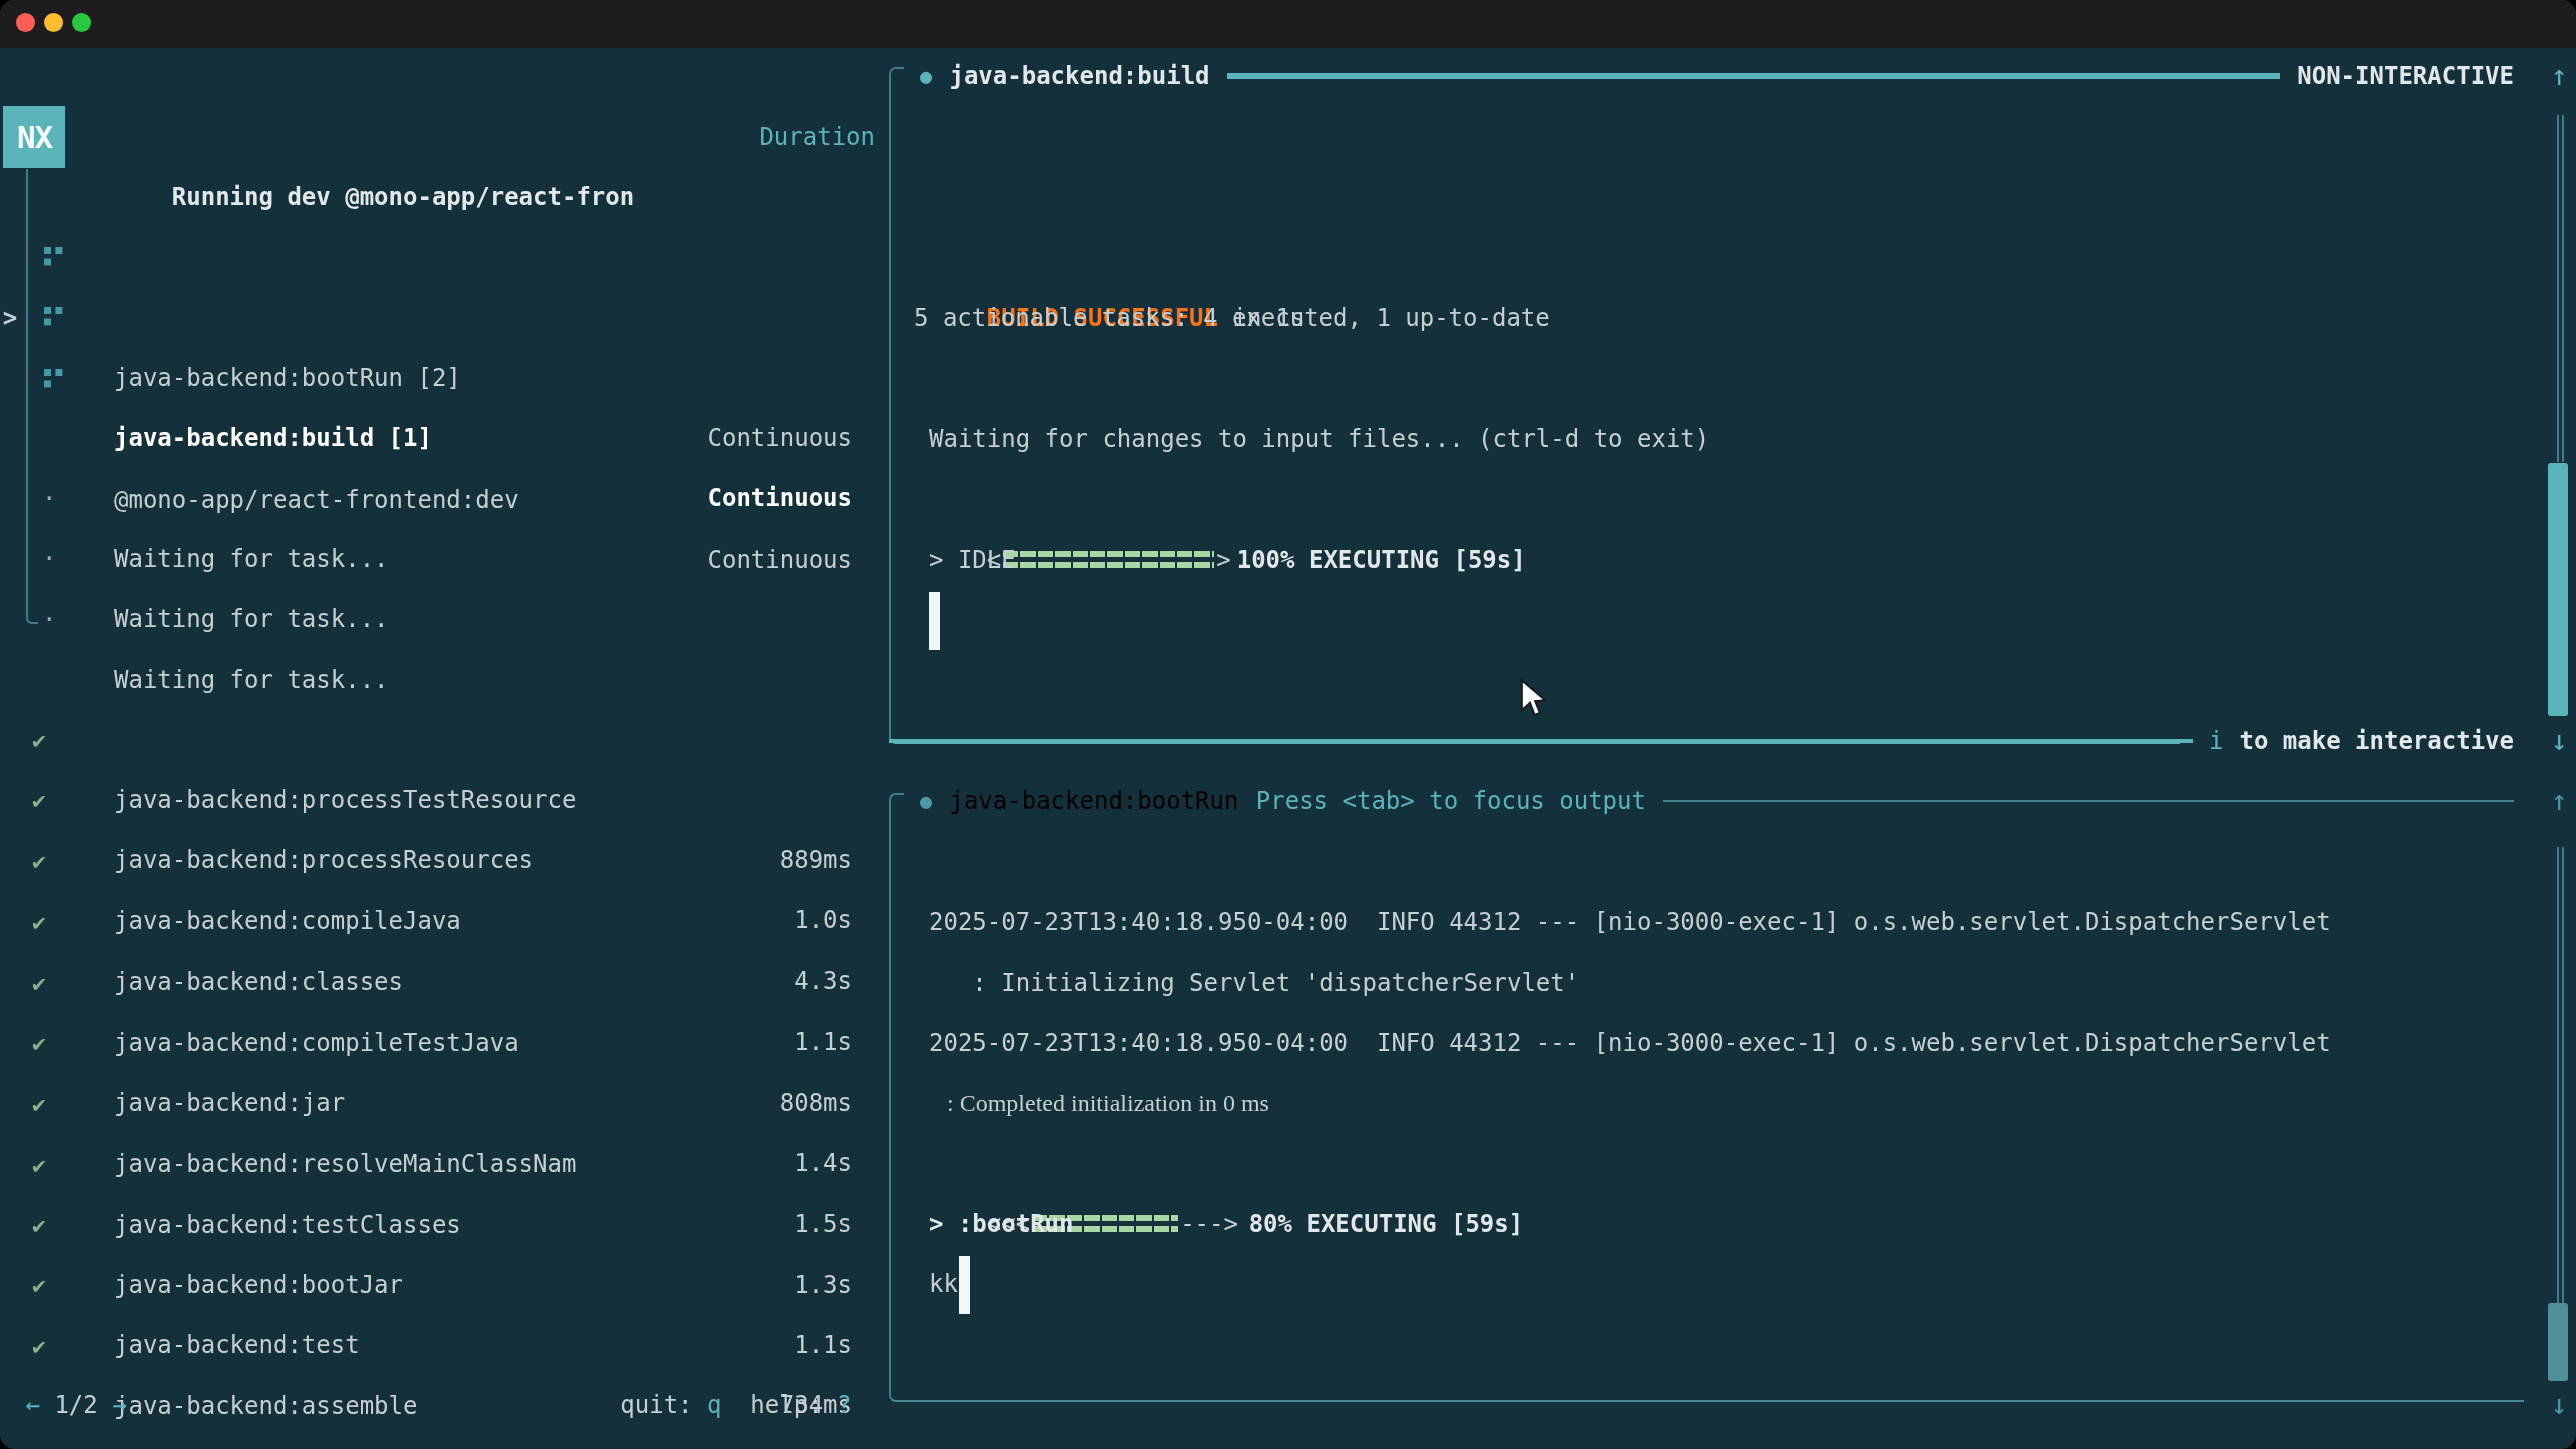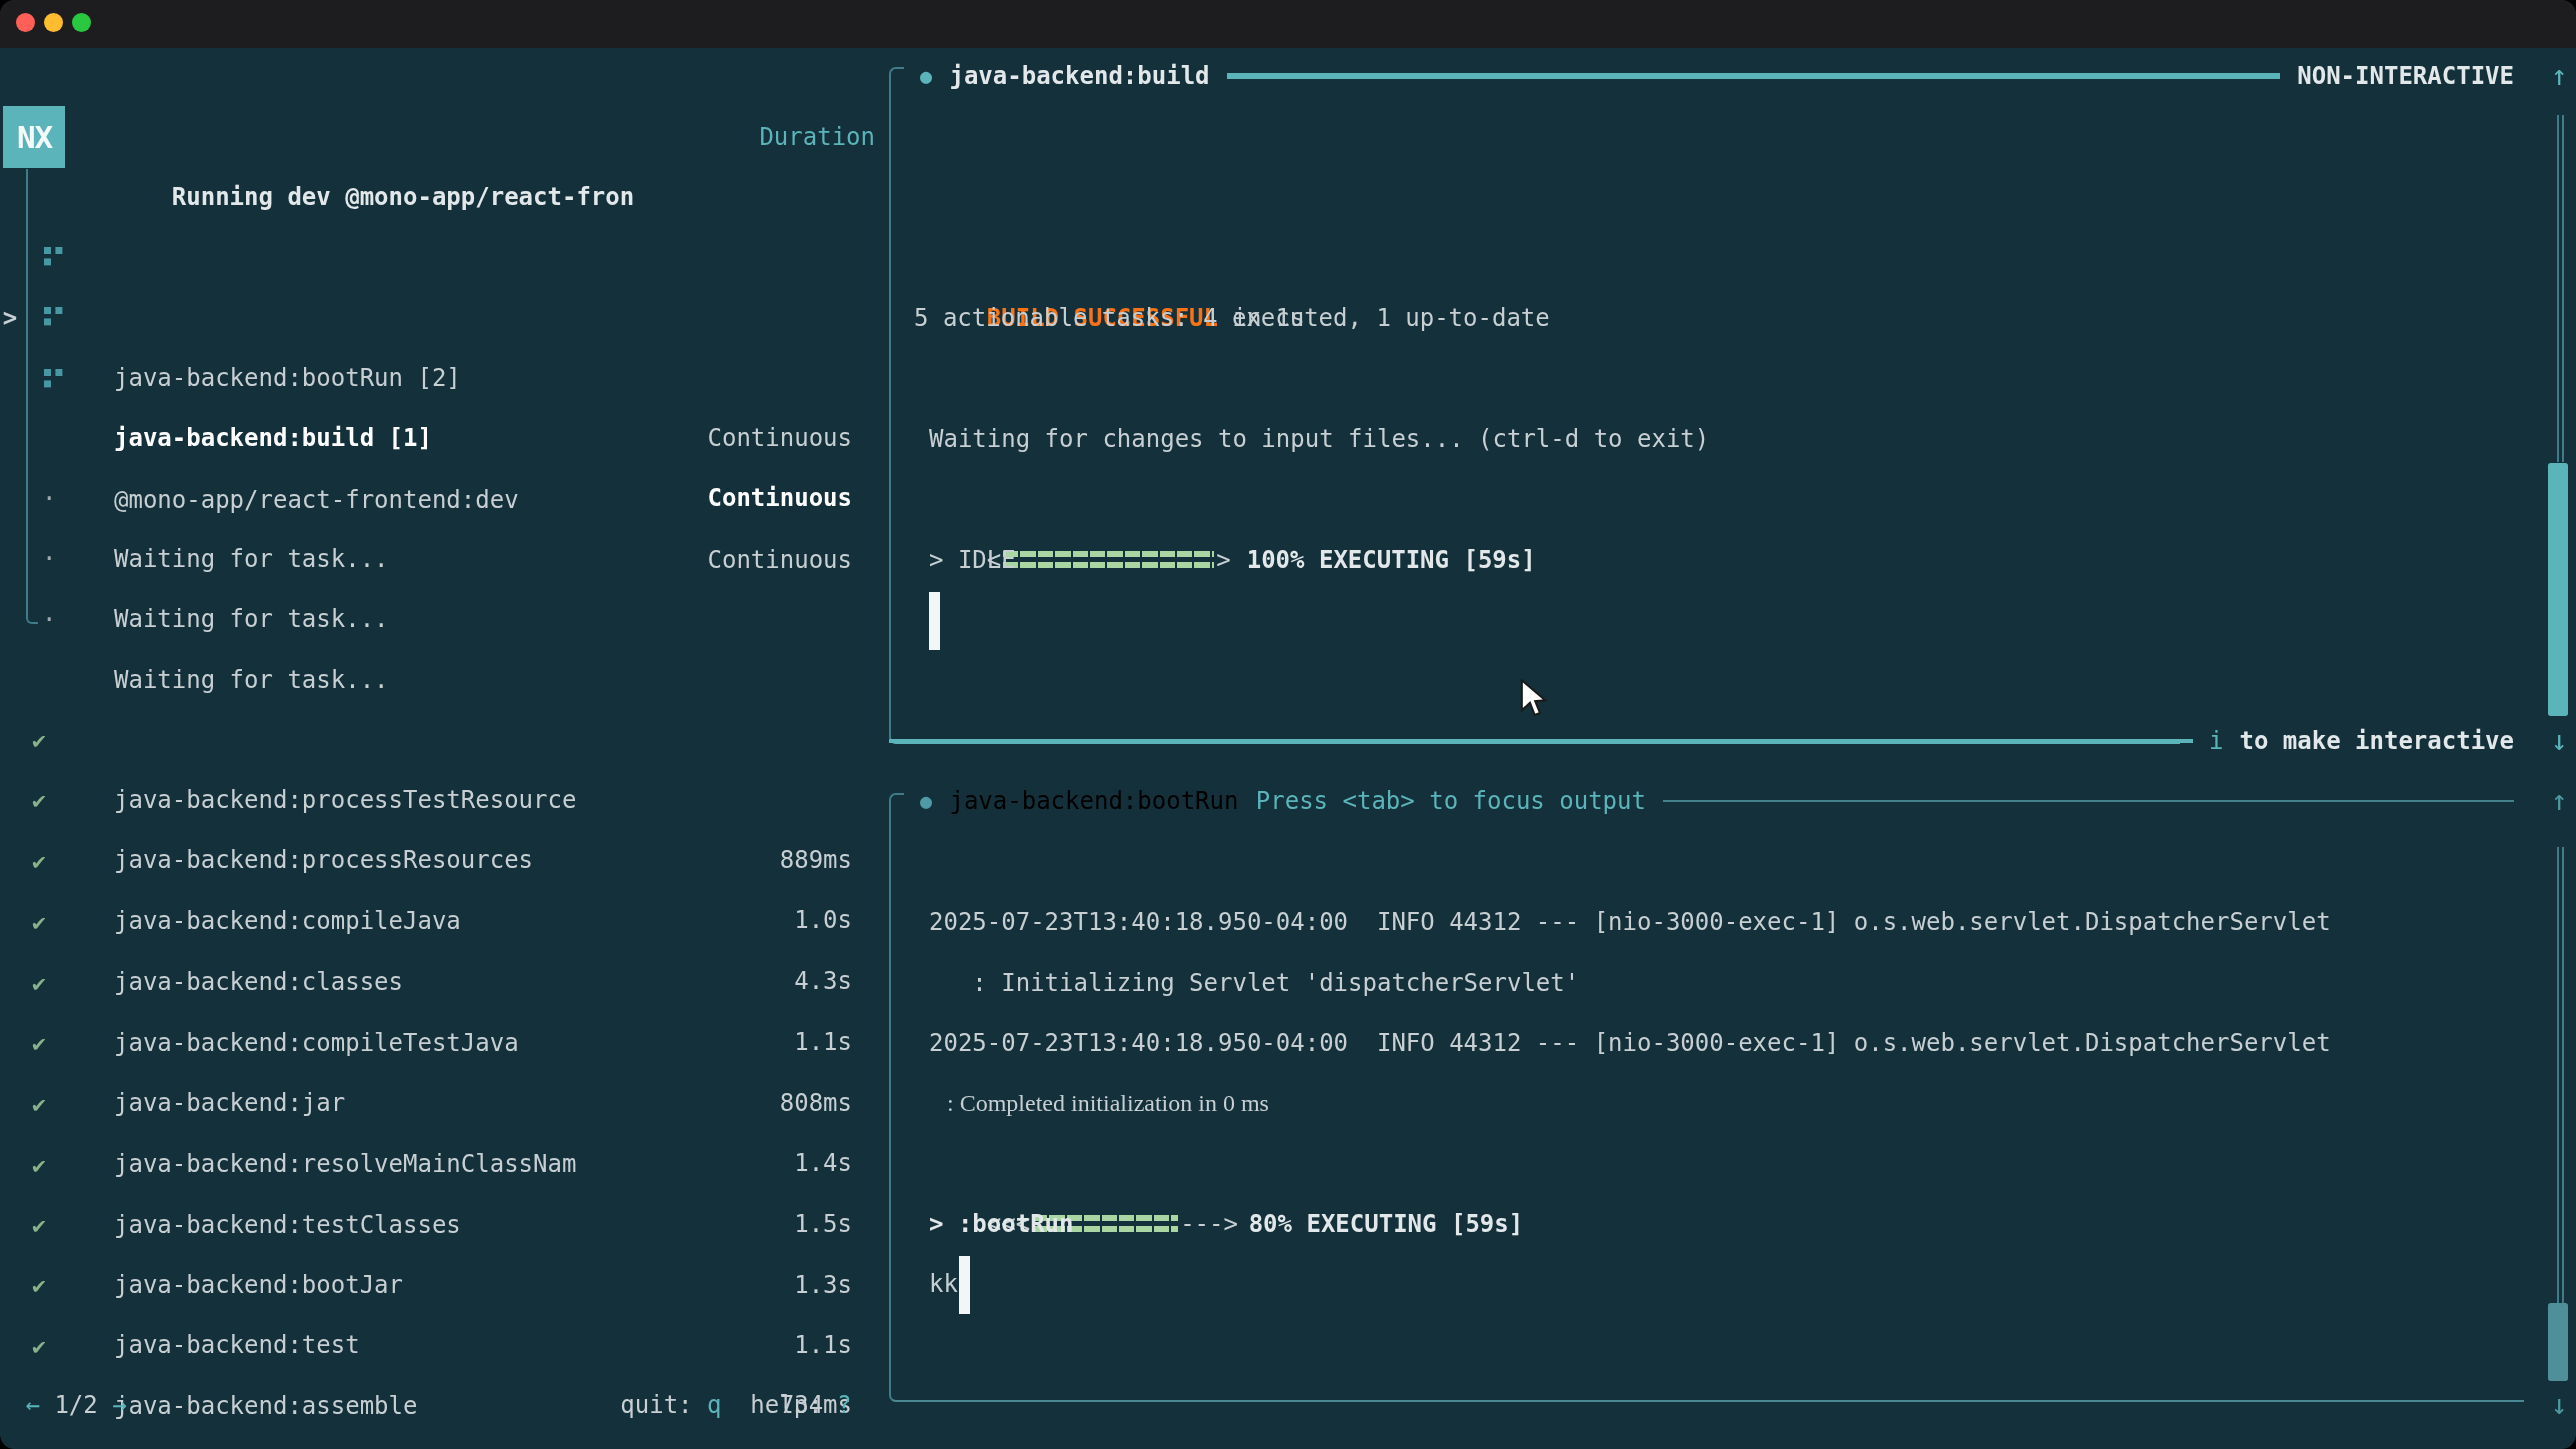--- a/index.html
+++ b/index.html
@@ -177,21 +177,21 @@
     <div class="rule-thick"></div>
     <span class="b">NON-INTERACTIVE</span>
   </div>
 
   <div class="t" style="left:929px;top:228px;">
     <span class="green">BUILD SUCCESSFUL</span><span> in 1s</span>
   </div>
   <div class="t" style="left:914px;top:288px;">5 actionable tasks: 4 executed, 1 up-to-date</div>
   <div class="t" style="left:929px;top:409px;">Waiting for changes to input files... (ctrl-d to exit)</div>
   <div class="t" style="left:929px;top:470px;">
-    <span>&lt;</span><span class="pbar" style="width:211px;"></span><span>&gt;</span><span class="b" style="margin-left:16px;">100% EXECUTING [59s]</span>
+    <span>&lt;</span><span class="pbar" style="width:211px;"></span><span>&gt;</span><span class="b" style="margin-left:6px;">100% EXECUTING [59s]</span>
   </div>
   <div class="t" style="left:929px;top:530px;">&gt; IDLE</div>
   <div class="cursor" style="left:929px;top:592px;"></div>
 
   <div class="pfoot" style="left:889px;right:62px;top:711px;">
     <div class="rule-foot"></div>
     <span class="teal">i</span>
     <span class="b">to make interactive</span>
   </div>
 

